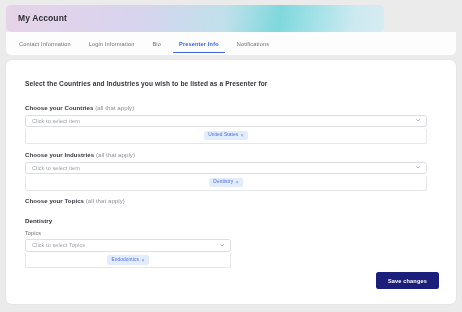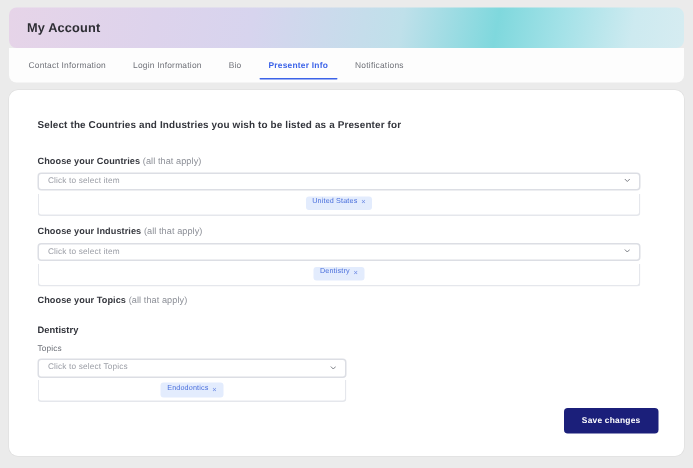--- a/index.html
+++ b/index.html
@@ -12,21 +12,21 @@
     background: #ebebeb;
     font-family: "Liberation Sans", sans-serif;
     -webkit-font-smoothing: antialiased;
   }
 
   
   .header-card {
     position: absolute;
     left: 6px;
     top: 5px;
-    width: 450px;
+    width: 378px;
     height: 27px;
     border-radius: 5px;
     background: linear-gradient(100deg,
        #e6d4e8 0%,
        #ddd3ec 22%,
        #d7d4ee 36%,
        #bfe0ea 58%,
        #7fd8dd 72%,
        #a5e2e8 82%,
        #cdeaf0 92%,

